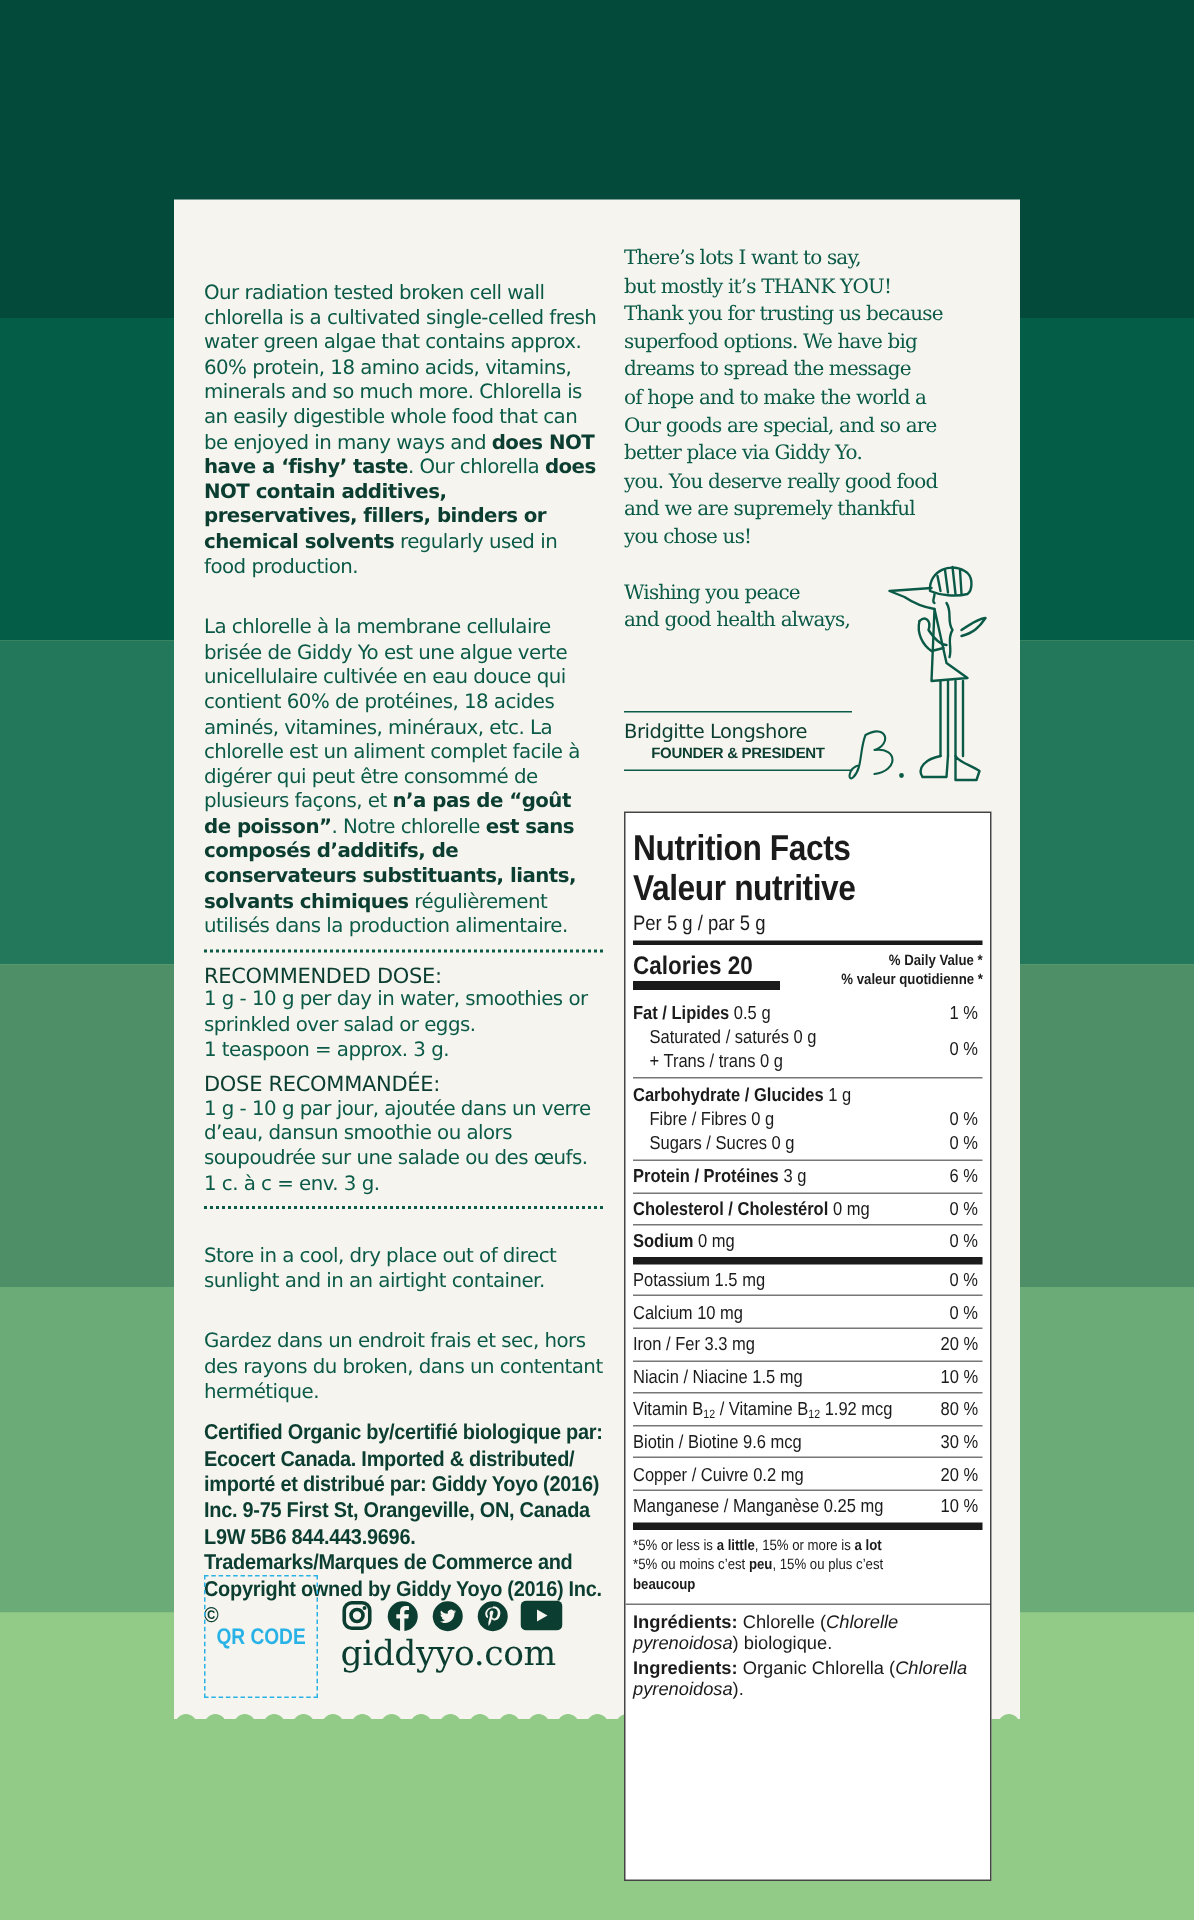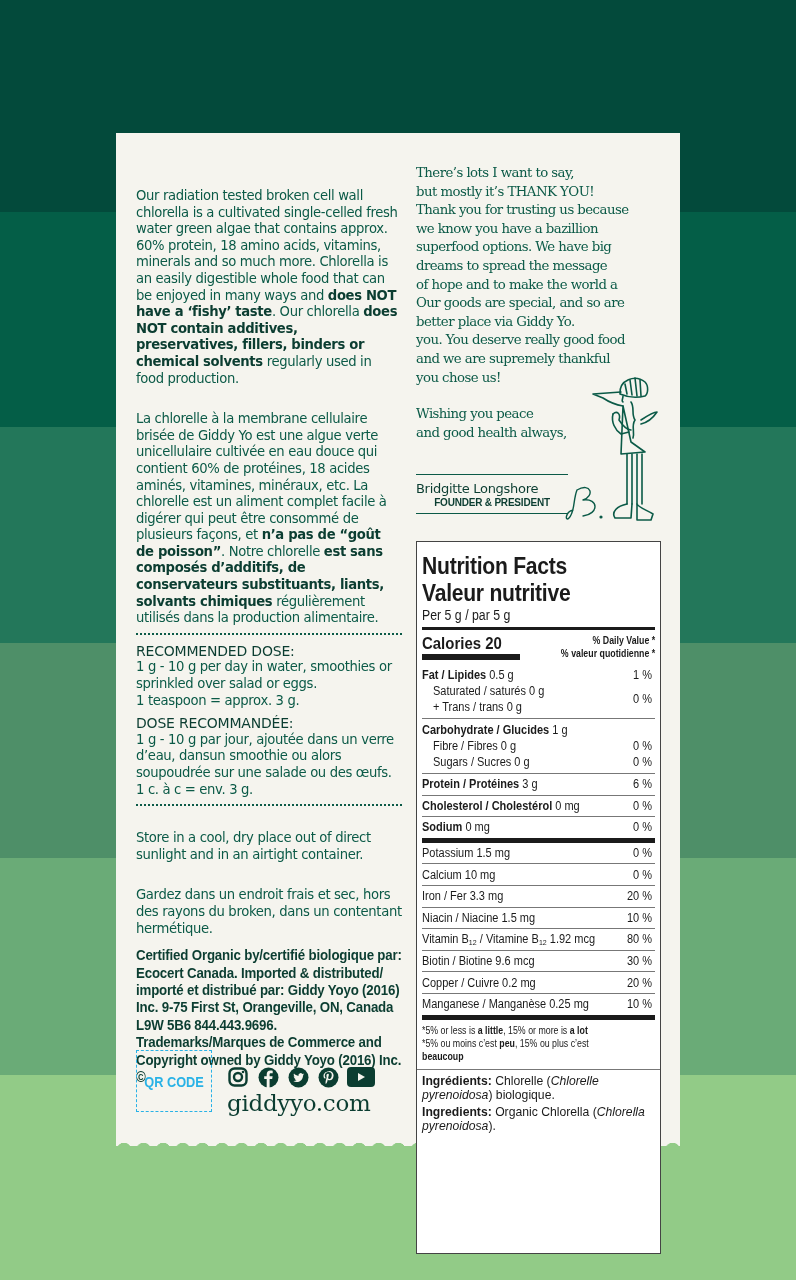--- a/index.html
+++ b/index.html
@@ -27,21 +27,21 @@
 
   
   .left { position: absolute; left: 136px; top: 164px; width: 266px; color: #0b5a47;
           font-family: "DejaVu Sans", sans-serif; font-size: 13.2px; line-height: 16.6px; letter-spacing: -0.35px; }
   .left p { margin-bottom: 16px; margin-top: 24px; }
   .left b { color: #0b3d31; font-weight: bold; }
   .dots { border-bottom: 2.5px dotted #0b5a47; margin: 0 0 8px 0; height: 0; }
   .left h3 { font-size: 14px; font-weight: normal; color: #0b3d31; margin-top: 4px; letter-spacing: -0.2px; }
   .legal { font-family: "Liberation Sans", sans-serif; font-weight: bold; font-size: 14.3px; line-height: 17.4px; color: #0b3d31; letter-spacing: -0.2px; transform: scaleX(0.93); transform-origin: left; width: 290px; }
 
-  .qr { position: absolute; left: 136px; top: 1050px; width: 76px; height: 62px;
+  .qr { position: absolute; left: 136px; top: 1050px; width: 76px; height: 82px;
         border: 1.5px dashed #29b2e6; display: flex; align-items: center; justify-content: center;
         color: #29b2e6; font-weight: bold; font-size: 15px; font-family: "Liberation Sans", sans-serif; transform-origin: center; }
   .qr span { transform: scaleX(0.85); display: inline-block; }
   .social { position: absolute; left: 227px; top: 1066px; display: flex; gap: 8px; align-items: center; }
   .social .ic { width: 22px; height: 22px; display: flex; align-items: center; justify-content: center; }
   .website { position: absolute; left: 227px; top: 1090px; font-family: "DejaVu Serif", serif; font-size: 23px; color: #0b3d31; letter-spacing: -0.3px; }
 
   
   .letter { position: absolute; left: 416px; top: 164px; width: 250px; font-family: "DejaVu Serif", serif;
             font-size: 13.3px; line-height: 18.6px; color: #0b5a47; letter-spacing: -0.55px; }
@@ -137,21 +137,20 @@
         <path d="M11 6 L18 10 L11 14 Z" fill="#f5f4ee"></path>
       </svg>
   </div>
 </div>
 <div class="website">giddyyo.com</div>
 
 <div class="letter">
   <div>There’s lots I want to say,</div>
   <div>but mostly it’s THANK YOU!</div>
   <div>Thank you for trusting us because</div>
-  <div>we know you have a bazillion</div>
   <div>superfood options. We have big</div>
   <div>dreams to spread the message</div>
   <div>of hope and to make the world a</div>
   <div>Our goods are special, and so are</div>
   <div>better place via Giddy Yo.</div>
   <div>you. You deserve really good food</div>
   <div>and we are supremely thankful</div>
   <div>you chose us!</div>
   <div class="wish">
     <div>Wishing you peace</div>

